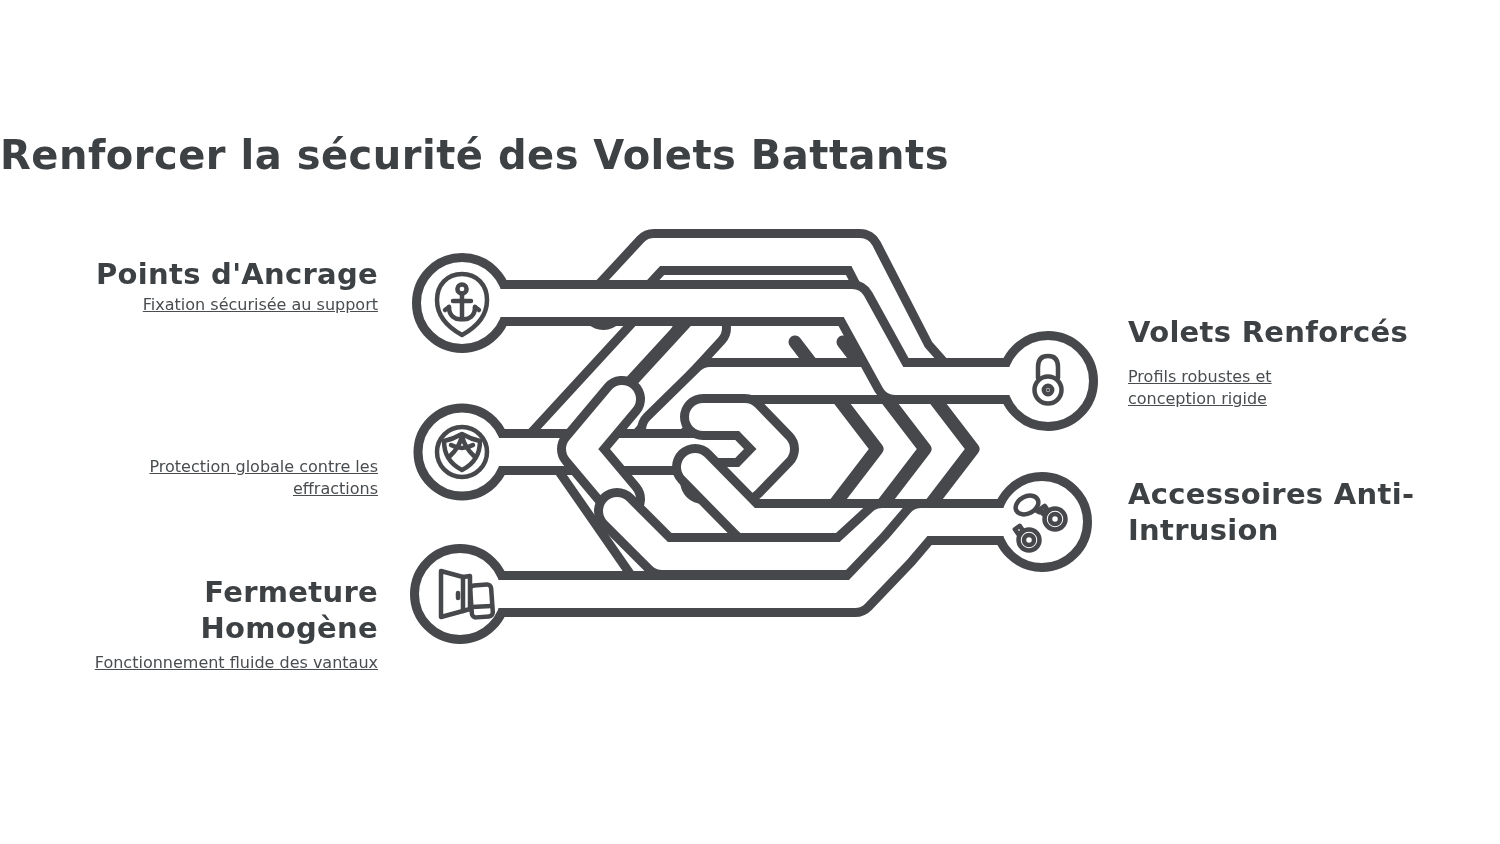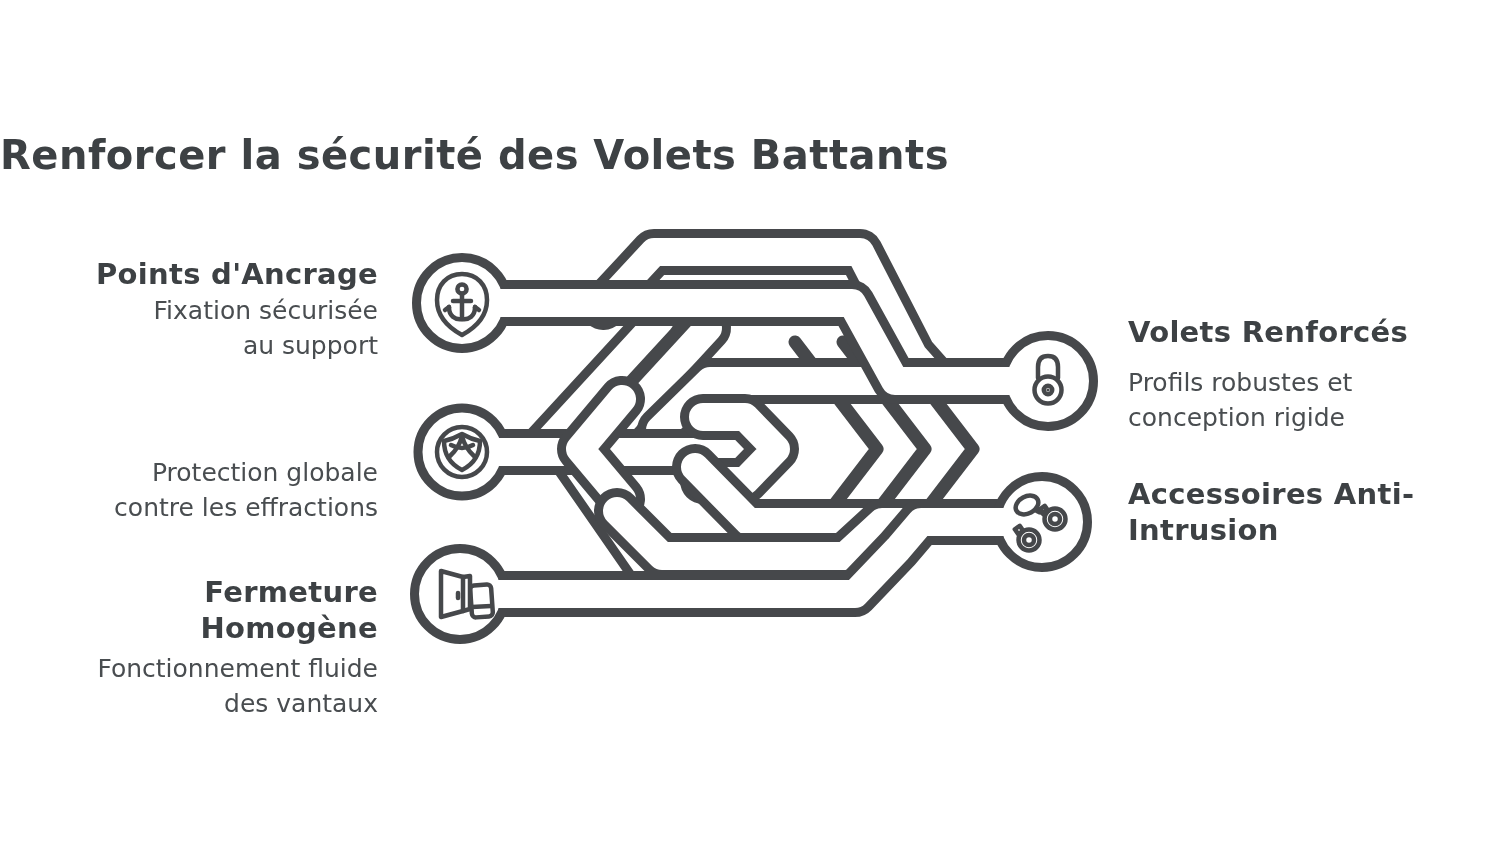--- a/index.html
+++ b/index.html
@@ -33,22 +33,23 @@
     font-size:40px;font-weight:bold;color:var(--heading);
     letter-spacing:.5px;
   }
   .h{
     position:absolute;
     font-size:29px;font-weight:bold;color:var(--heading);
     line-height:1.25;letter-spacing:.3px;
   }
   .d{
     position:absolute;
-    font-size:25px;color:var(--body);
+    font-size:16px;color:var(--body);
     line-height:1.38;
+    text-decoration:underline;
   }
   .l{right:1122px;text-align:right;}
   .r{left:1128px;text-align:left;}
 </style>
 </head>
 <body>
 
 <div class="stage">
 
   <svg class="maze" viewBox="0 0 1500 844" aria-hidden="true">

